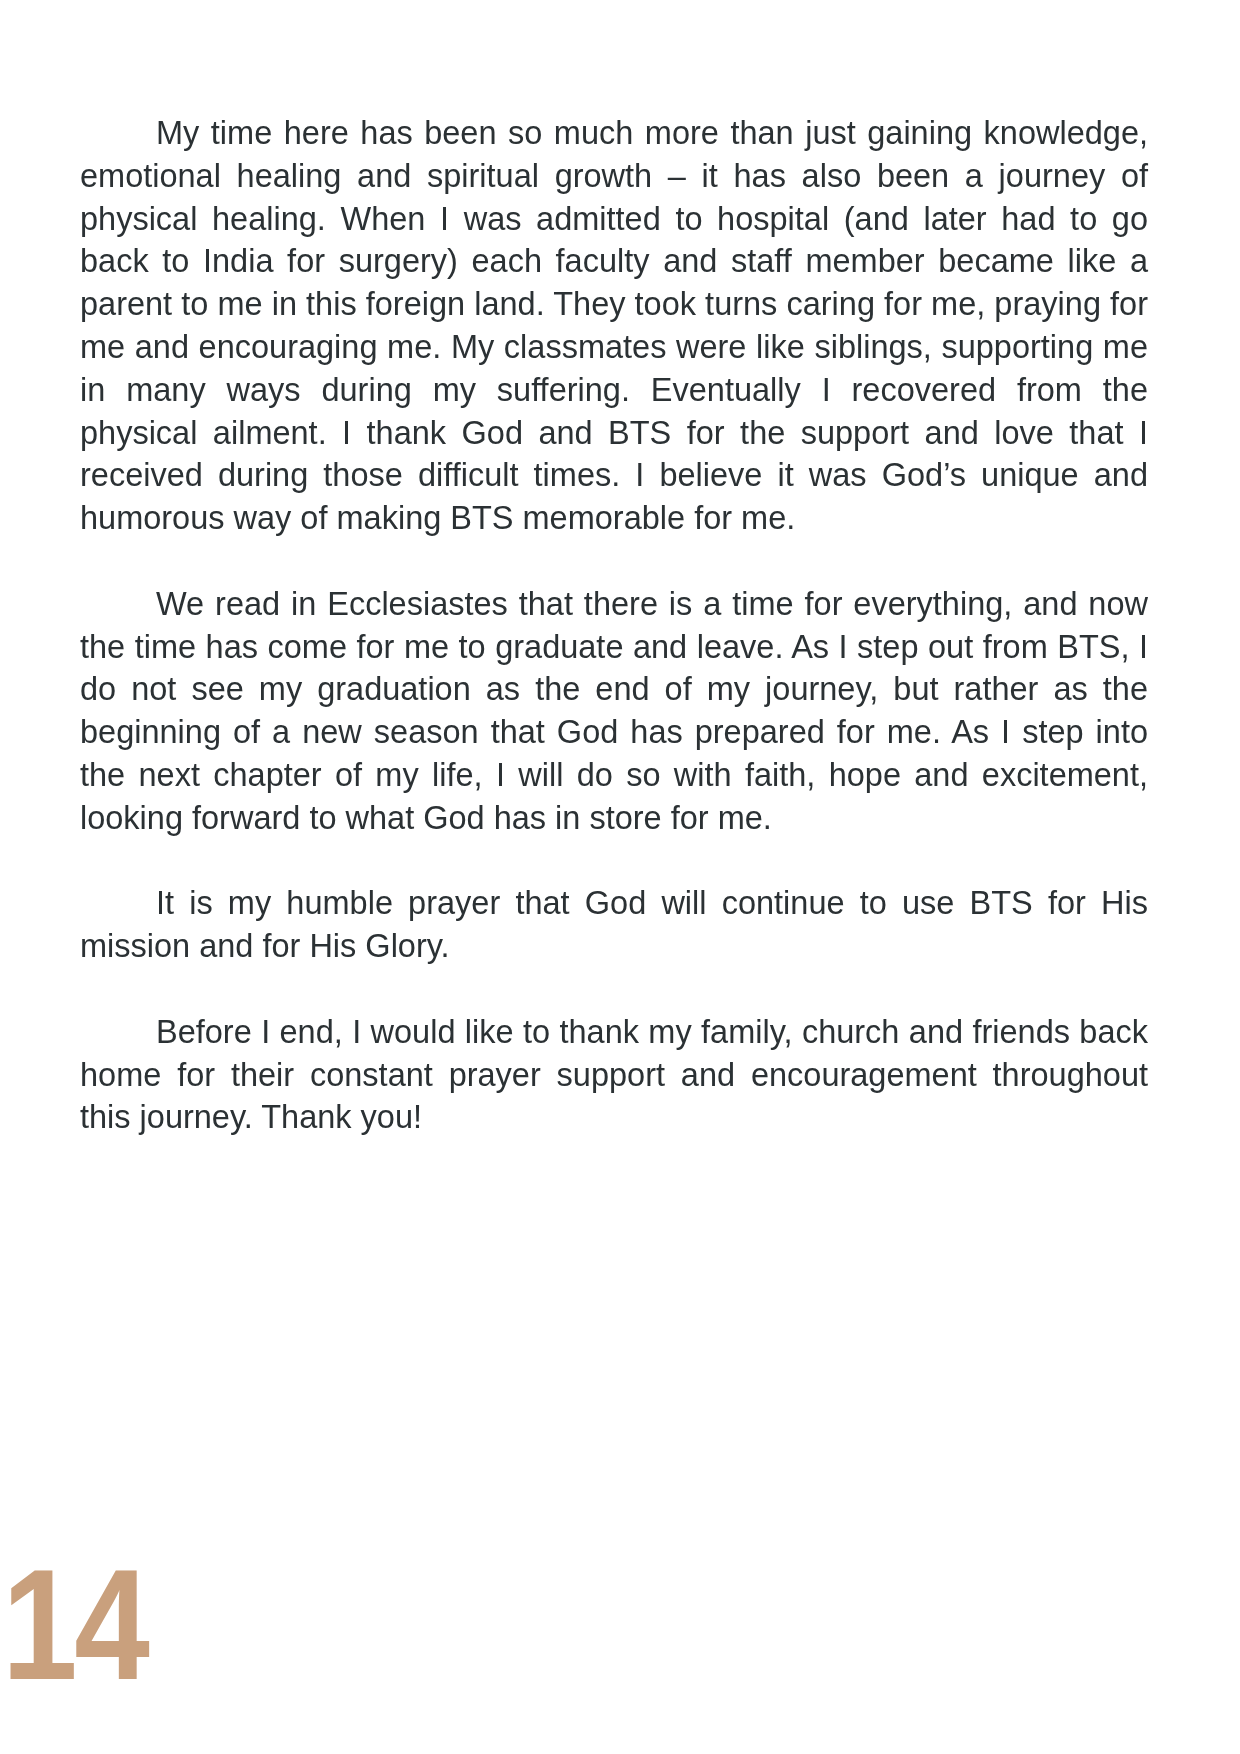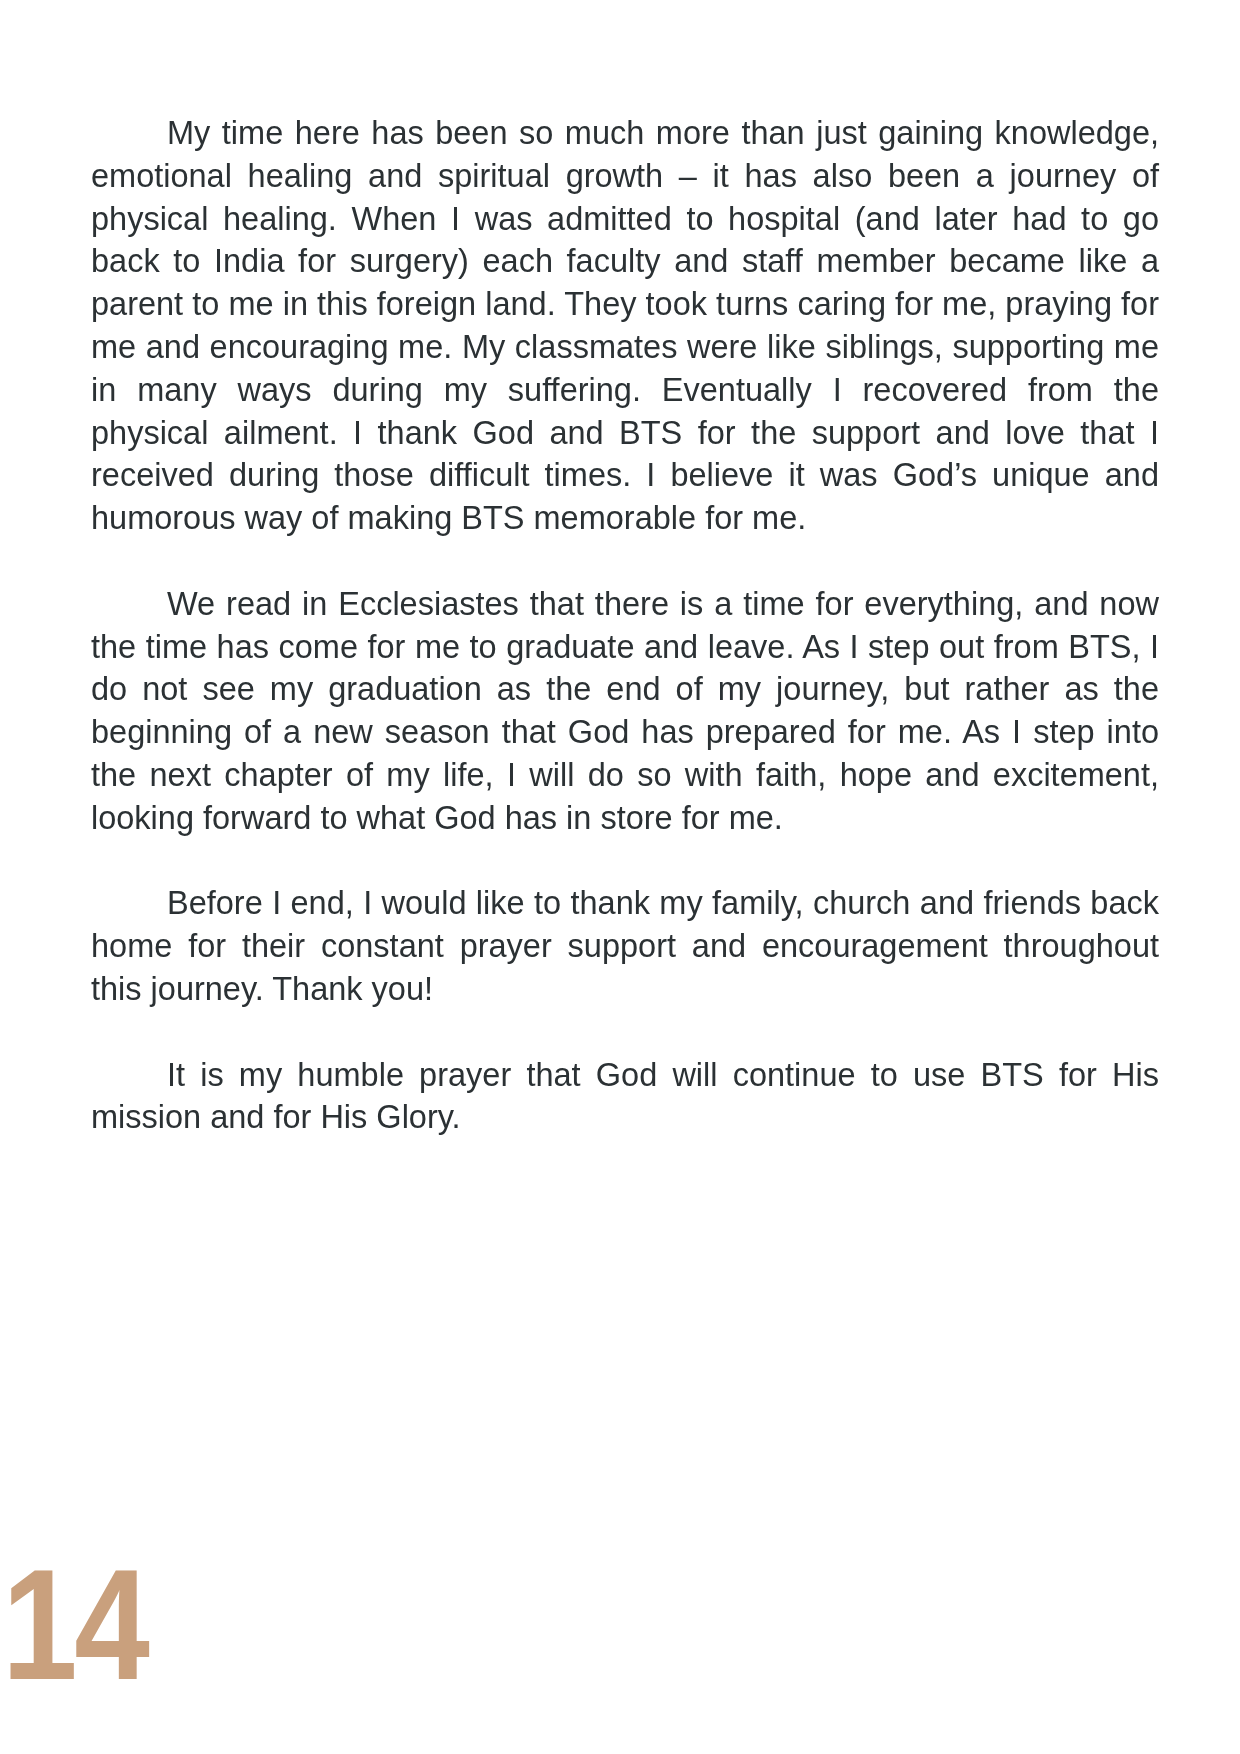--- a/index.html
+++ b/index.html
@@ -8,21 +8,21 @@
       background: #ffffff;
     }
     body {
       width: 1240px;
       height: 1754px;
       position: relative;
       overflow: hidden;
     }
     .page-body {
       position: absolute;
-      left: 91px;
+      left: 80px;
       top: 112px;
       width: 1068px;
       font-family: "Liberation Sans", sans-serif;
       font-size: 32.5px;
       line-height: 42.8px;
       color: #2b3134;
       text-align: justify;
     }
     .para {
       margin: 0 0 42.8px 0;
@@ -41,17 +41,17 @@
       transform: scaleX(0.86);
       transform-origin: left top;
     }
   </style>
 </head>
 <body style="background: rgb(255, 255, 255);">
 
 <main class="page-body" style="color: rgb(43, 49, 52);">
   <p class="para">My time here has been so much more than just gaining knowledge, emotional healing and spiritual growth – it has also been a journey of physical healing. When I was admitted to hospital (and later had to go back to India for surgery) each faculty and staff member became like a parent to me in this foreign land. They took turns caring for me, praying for me and encouraging me. My classmates were like siblings, supporting me in many ways during my suffering. Eventually I recovered from the physical ailment. I thank God and BTS for the support and love that I received during those difficult times. I believe it was God’s unique and humorous way of making BTS memorable for me.</p>
   <p class="para">We read in Ecclesiastes that there is a time for everything, and now the time has come for me to graduate and leave. As I step out from BTS, I do not see my graduation as the end of my journey, but rather as the beginning of a new season that God has prepared for me. As I step into the next chapter of my life, I will do so with faith, hope and excitement, looking forward to what God has in store for me.</p>
+  <p class="para">It is my humble prayer that God will continue to use BTS for His mission and for His Glory.</p>
   <p class="para">Before I end, I would like to thank my family, church and friends back home for their constant prayer support and encouragement throughout this journey. Thank you!</p>
-  <p class="para">It is my humble prayer that God will continue to use BTS for His mission and for His Glory.</p>
 </main>
 
 <div class="page-number" style="color: rgb(201, 160, 125);">14</div>
 
 </body></html>

